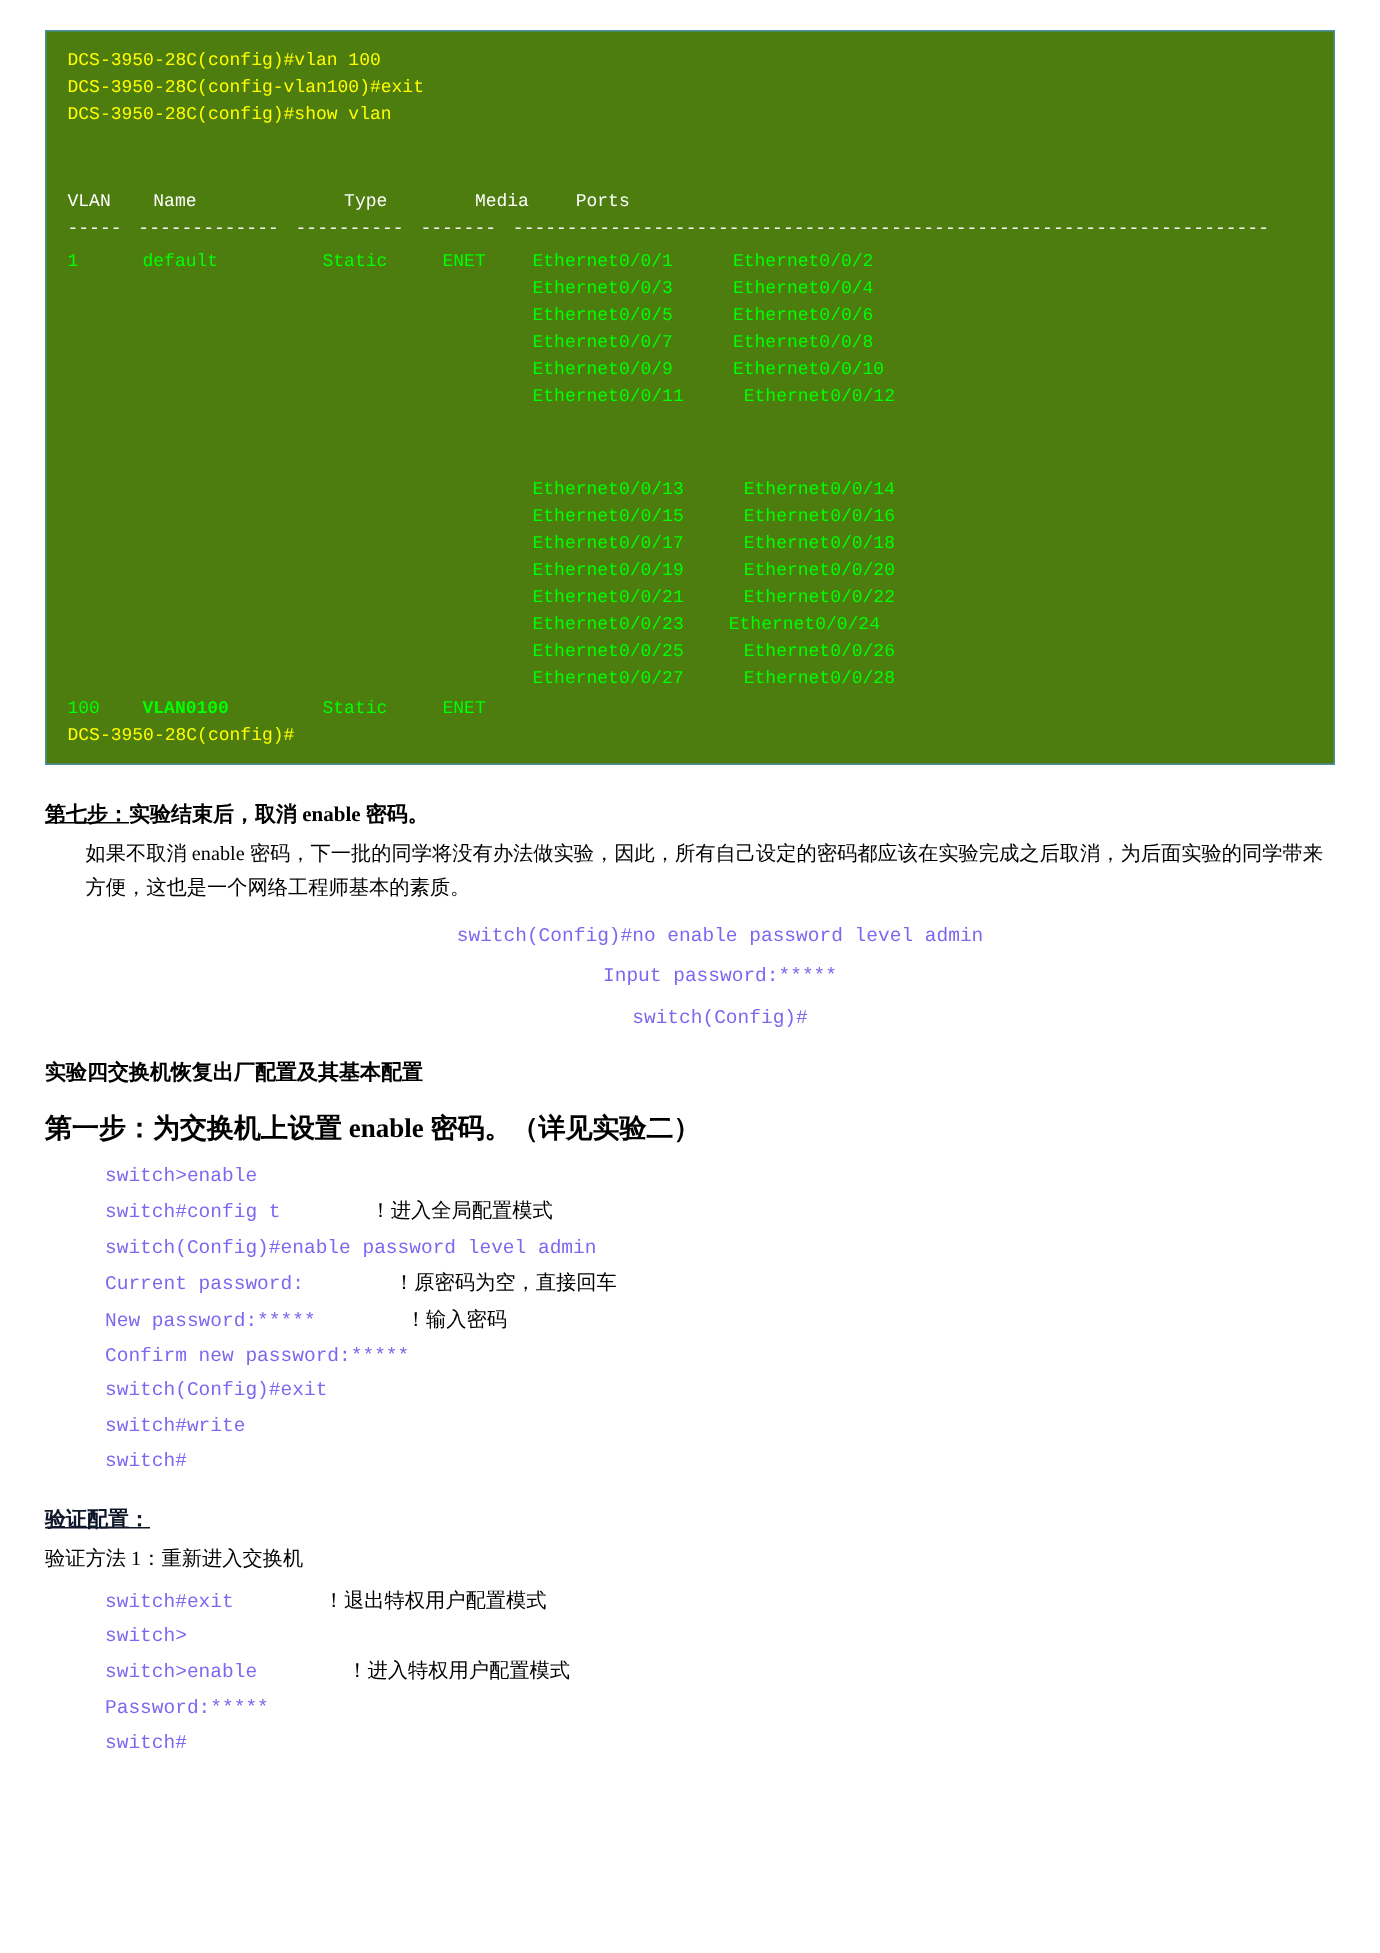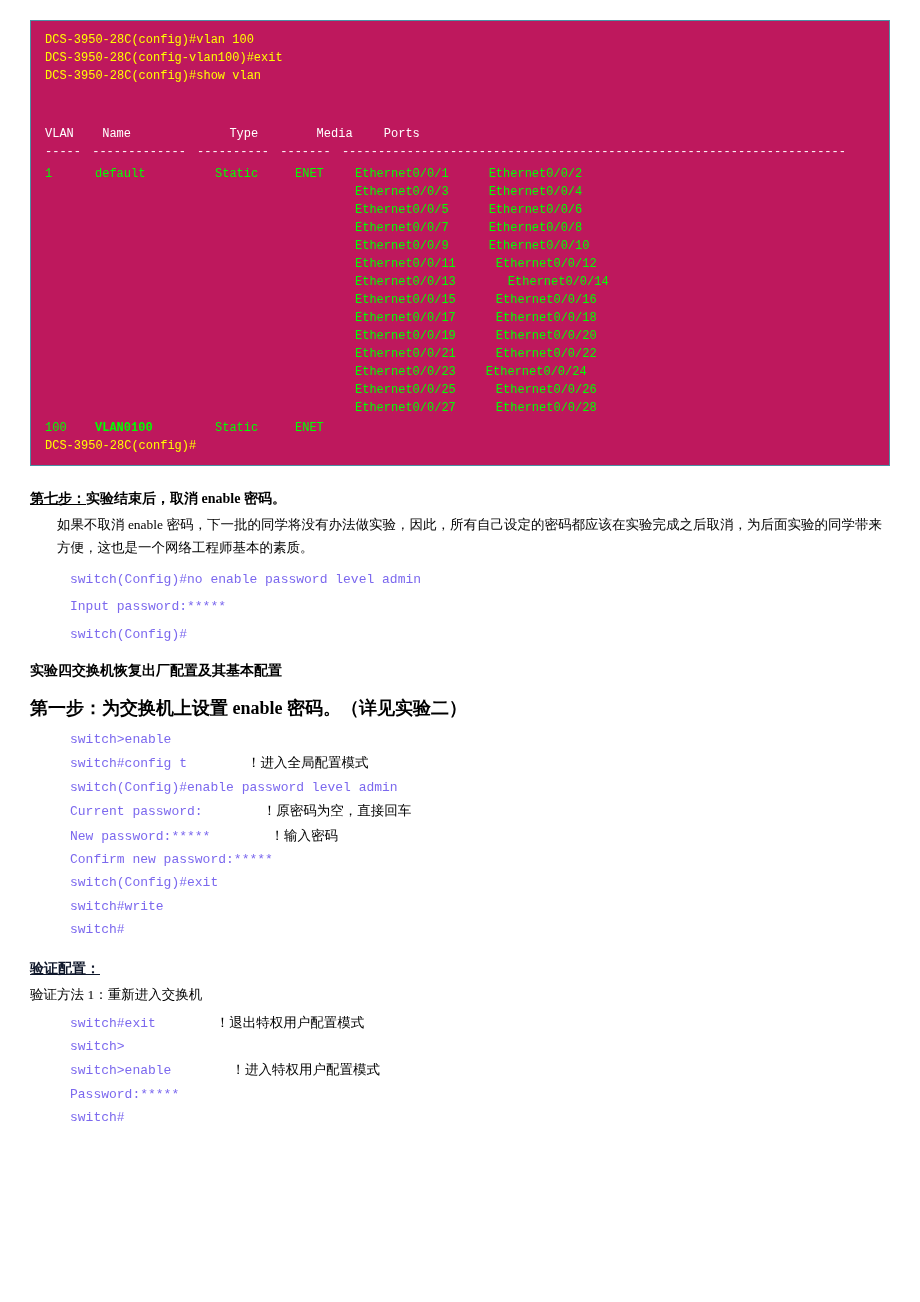--- a/index.html
+++ b/index.html
@@ -8,21 +8,21 @@
       font-family: "SimSun", "宋体", serif;
       font-size: 14px;
       color: #000000;
       padding: 20px 30px;
       width: 920px;
       min-height: 1302px;
     }
 
     .terminal-box {
       border: 1px solid #4a90a4;
-      background: #be185d;
+      background: #4d7c0f;
       color: #00ff00;
       font-family: "Courier New", Courier, monospace;
       font-size: 12px;
       padding: 10px 14px;
       margin-bottom: 24px;
       line-height: 1.5;
     }
 
     .terminal-box .cmd-yellow {
       color: #ffff00;
@@ -47,20 +47,21 @@
       padding-left: 2em;
     }
 
     .code-block {
       font-family: "Courier New", Courier, monospace;
       font-size: 13px;
       color: #7b68ee;
       padding-left: 40px;
       line-height: 1.8;
       margin-bottom: 4px;
+      text-align: center;
     }
 
     .section-heading {
       font-size: 18px;
       font-weight: bold;
       color: #000;
       margin: 16px 0 8px 0;
       display: flex;
       align-items: baseline;
       gap: 4px;
@@ -168,21 +169,21 @@
         <span class="cmd-green">Ethernet0/0/8</span>
       </div>
       <div style="display:flex; gap:40px;">
         <span class="cmd-green">Ethernet0/0/9</span>
         <span class="cmd-green">Ethernet0/0/10</span>
       </div>
       <div style="display:flex; gap:40px;">
         <span class="cmd-green">Ethernet0/0/11</span>
         <span class="cmd-green">Ethernet0/0/12</span>
       </div>
-      <div style="display:flex; gap:52px;">
+      <div style="display:flex; gap:40px;margin-top:44px;">
         <span class="cmd-green">Ethernet0/0/13</span>
         <span class="cmd-green">Ethernet0/0/14</span>
       </div>
       <div style="display:flex; gap:40px;">
         <span class="cmd-green">Ethernet0/0/15</span>
         <span class="cmd-green">Ethernet0/0/16</span>
       </div>
       <div style="display:flex; gap:40px;">
         <span class="cmd-green">Ethernet0/0/17</span>
         <span class="cmd-green">Ethernet0/0/18</span>

